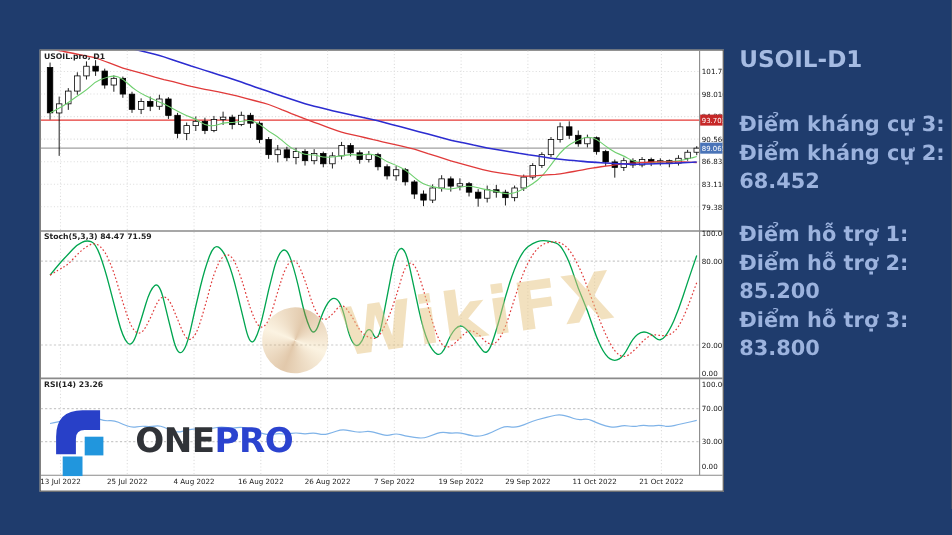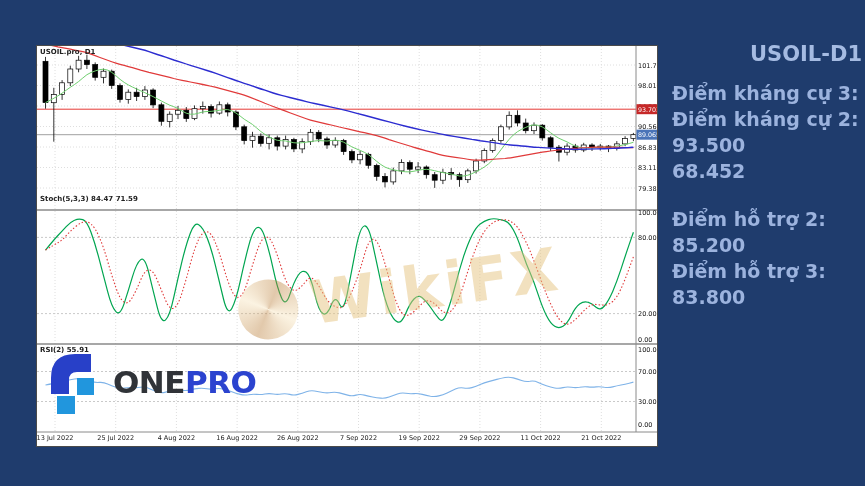--- a/index.html
+++ b/index.html
@@ -2,32 +2,32 @@
 <html><head>
 <meta charset="utf-8">
 <style>
   html,body{margin:0;padding:0;background:#0c1830;}
   .app{position:relative;width:865px;height:486px;background:#1f3c6d;overflow:hidden;
        font-family:"DejaVu Sans",sans-serif;}
   .chart-card{position:absolute;left:36px;top:45px;width:620px;height:400px;background:#ffffff;
        border:1px solid #4a4a4a;}
   #chart-mount svg{display:block;}
   .overlay-label{position:absolute;left:3px;font-size:7px;font-weight:700;color:#222;white-space:nowrap;text-align:right;}
-  .sym{top:2px;} .ind1{top:149px;} .ind2{top:300px;}
+  .sym{top:2px;} .ind1{top:165px;} .ind2{top:300px;}
   .wm{position:absolute;left:200px;top:210px;display:flex;align-items:center;gap:12px;
       transform:rotate(-8deg);pointer-events:none;}
   .wm-eagle{width:60px;height:60px;border-radius:50%;flex:0 0 auto;
       background:conic-gradient(from 210deg, rgba(185,125,55,.42), rgba(242,212,150,.28),
       rgba(185,125,55,.42), rgba(242,212,150,.28), rgba(185,125,55,.42));}
   .wm-text{font-size:60px;font-weight:700;color:rgba(230,196,128,.5);letter-spacing:3px;white-space:nowrap;}
-  .logo{position:absolute;left:10px;top:304px;display:flex;align-items:center;gap:10px;}
+  .logo{position:absolute;left:10px;top:323px;display:flex;align-items:center;gap:20px;}
   .logo-text{font-size:31px;font-weight:800;letter-spacing:-0.5px;line-height:1;}
   .lt1{color:#303338;} .lt2{color:#2b43cf;}
   .side{position:absolute;left:672px;top:42px;width:190px;color:#9cb3de;font-weight:700;}
-  .side-title{font-size:21px;color:#a5bbe2;margin-bottom:14px;text-align:right;}
+  .side-title{font-size:21px;color:#a5bbe2;margin-bottom:34px;}
   .group{margin-bottom:22px;}
   .lvl span{display:block;font-size:19px;line-height:26px;}
 </style>
 </head>
 <body>
 
 <div class="app">
   <div class="chart-card">
     <div id="chart-mount">
         <svg width="620" height="400" viewBox="0 0 620 400">
@@ -251,21 +251,21 @@
           <text x="260.8" y="394" font-size="6.5" fill="#1a1a1a" text-anchor="middle" font-family="DejaVu Sans, sans-serif">26 Aug 2022</text>
           <text x="321.5" y="394" font-size="6.5" fill="#1a1a1a" text-anchor="middle" font-family="DejaVu Sans, sans-serif">7 Sep 2022</text>
           <text x="382.2" y="394" font-size="6.5" fill="#1a1a1a" text-anchor="middle" font-family="DejaVu Sans, sans-serif">19 Sep 2022</text>
           <text x="442.9" y="394" font-size="6.5" fill="#1a1a1a" text-anchor="middle" font-family="DejaVu Sans, sans-serif">29 Sep 2022</text>
           <text x="503.6" y="394" font-size="6.5" fill="#1a1a1a" text-anchor="middle" font-family="DejaVu Sans, sans-serif">11 Oct 2022</text>
           <text x="564.3" y="394" font-size="6.5" fill="#1a1a1a" text-anchor="middle" font-family="DejaVu Sans, sans-serif">21 Oct 2022</text>
         </svg>
       </div>
     <div class="overlay-label sym">USOIL.pro, D1</div>
     <div class="overlay-label ind1">Stoch(5,3,3) 84.47 71.59</div>
-    <div class="overlay-label ind2">RSI(2) 55.91</div>
+    <div class="overlay-label ind2">RSI(14) 23.26</div>
     <div class="wm">
       <div class="wm-eagle"></div>
       <span class="wm-text">WikiFX</span>
     </div>
     <div class="logo">
       <svg class="logo-icon" width="56" height="64" viewBox="0 0 56 64">
         <path d="M4 44 L4 28 Q4 4 28 4 L44 4 L44 22 L30 22 Q22 22 22 30 L22 44 Z" fill="#2840c8"></path>
         <rect x="30" y="28" width="17" height="17" fill="#2196dd"></rect>
         <rect x="10" y="46" width="18" height="18" fill="#2196dd"></rect>
       </svg>
@@ -274,28 +274,28 @@
   </div>
 
   <div class="side">
     <div class="side-title">USOIL-D1</div>
     <div class="group">
       <div class="lvl">
         <span>Điểm kháng cự 3:</span>
       </div>
       <div class="lvl">
         <span>Điểm kháng cự 2:</span>
-        <span>93.500</span>
       </div>
       <div class="lvl">
         <span>68.452</span>
       </div>
     </div>
     <div class="group">
       <div class="lvl">
+        <span>Điểm hỗ trợ 1:</span>
       </div>
       <div class="lvl">
         <span>Điểm hỗ trợ 2:</span>
         <span>85.200</span>
       </div>
       <div class="lvl">
         <span>Điểm hỗ trợ 3:</span>
         <span>83.800</span>
       </div>
     </div>

